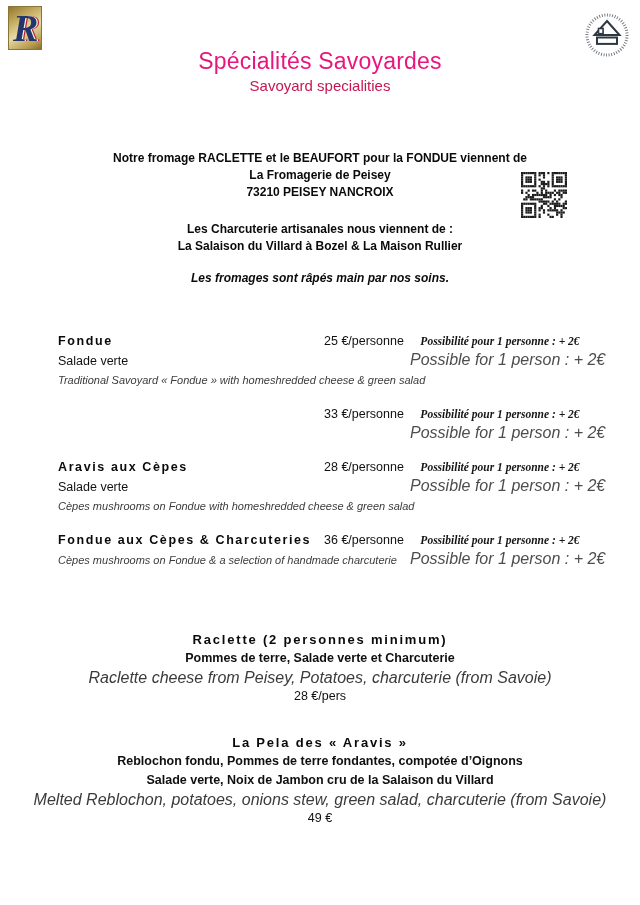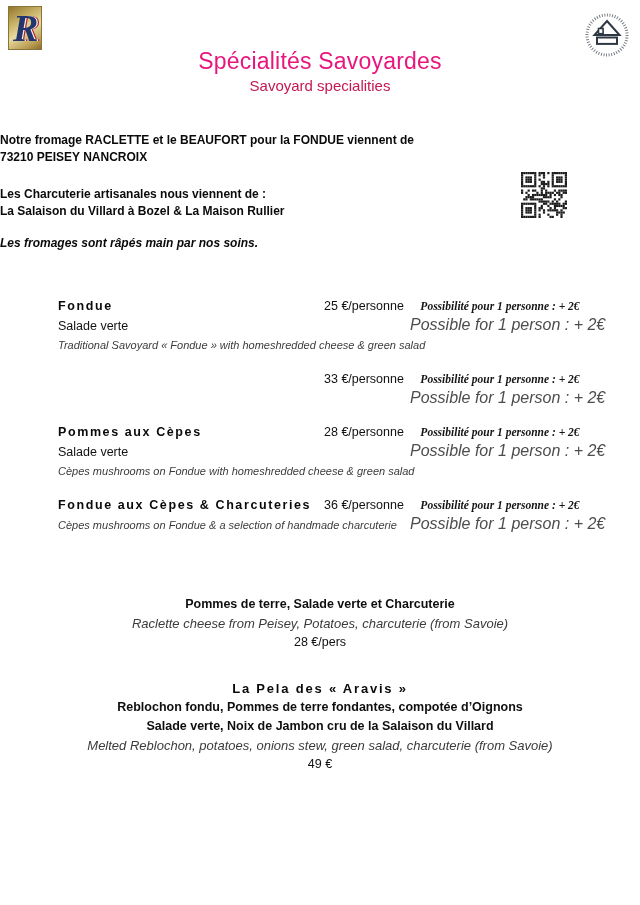--- a/index.html
+++ b/index.html
@@ -20,21 +20,21 @@
   }
   .r-red{color:#b22234;transform:translate(2.5px,0);}
   .r-white{color:#f4f2ec;transform:translate(1.2px,0);}
   .r-blue{color:#23356d;}
   .stamp{position:absolute;right:10px;top:12px;width:46px;height:46px;}
   
   .header{padding-top:50px;text-align:center;}
   .title{font-size:23px;line-height:22px;color:var(--title-color,#e9157e);letter-spacing:.2px;}
   .subtitle{font-size:15px;line-height:18px;margin-top:5px;color:var(--subtitle-color,#c51752);}
   
-  .intro{margin-top:37px;font-weight:bold;font-size:12px;color:#0a0a0a;}
+  .intro{margin-top:55px;text-align:center;font-weight:bold;font-size:12px;color:#0a0a0a;}
   .intro p{margin:0;line-height:17px;}
   .intro .gap-top{margin-top:20px;}
   .intro .note{margin-top:15px;font-style:italic;}
   .qr{position:absolute;left:521px;top:172px;width:46px;height:46px;}
   
   .items{margin-top:46px;padding:0 50px 0 58px;}
   .item{display:grid;grid-template-columns:1fr 78px 188px;margin-bottom:17px;}
   .c-name{grid-column:1;grid-row:1;font-weight:bold;font-size:12.5px;line-height:17px;
           letter-spacing:1.6px;white-space:nowrap;color:#0a0a0a;}
   .c-price{grid-column:2;grid-row:1;text-align:right;font-size:12.5px;line-height:17px;white-space:nowrap;}
@@ -48,21 +48,21 @@
         font-size:16px;line-height:19px;color:#4d4d4d;white-space:nowrap;}
   .c-desc{grid-column:1/4;grid-row:3;font-style:italic;font-size:11px;line-height:18px;color:#3b3b3b;}
   .c-desc:empty{display:none;}
   
   .centered-section{text-align:center;}
   .centered-section div{line-height:19px;}
   .section-raclette{margin-top:60px;}
   .section-pela{margin-top:27px;}
   .sec-title{font-weight:bold;font-size:13px;letter-spacing:1.8px;color:#0a0a0a;}
   .sec-line{font-size:12.5px;font-weight:bold;color:#0f0f0f;}
-  .sec-desc{font-style:italic;font-size:13px;color:#3b3b3b;}
+  .sec-desc{font-style:italic;font-size:16px;color:#3b3b3b;}
   .sec-price{font-size:12.5px;}
   .sec-line:empty,.sec-line-reg:empty{display:none;}
 </style>
 </head>
 <body>
 
 <div class="page">
 
   <div class="logo-left">
     <span class="r r-red">R</span>
@@ -79,20 +79,21 @@
     </svg>
   </div>
 
   <div class="header">
     <div class="title">Spécialités Savoyardes</div>
     <div class="subtitle">Savoyard specialities</div>
   </div>
 
   <div class="intro">
     <p>Notre fromage RACLETTE et le BEAUFORT pour la FONDUE viennent de</p>
+    <p>La Fromagerie de Peisey</p>
     <p>73210 PEISEY NANCROIX</p>
     <p class="gap-top">Les Charcuterie artisanales nous viennent de :</p>
     <p>La Salaison du Villard à Bozel &amp; La Maison Rullier</p>
     <p class="note">Les fromages sont râpés main par nos soins.</p>
   </div>
 
   <div class="qr">
     <svg id="qr-svg" viewBox="0 0 46.2 46.2" width="46" height="46">
         <rect x="0.0" y="0.0" width="2.2" height="2.2" fill="#1b1b1b"></rect>
         <rect x="2.2" y="0.0" width="2.2" height="2.2" fill="#1b1b1b"></rect>
@@ -332,21 +333,21 @@
       <div class="c-en">Possible for 1 person : + 2€</div>
       <div class="c-desc">Traditional Savoyard « Fondue » with homeshredded cheese &amp; green salad</div>
     </div>
       <div class="item">
       <div class="c-price">33 €/personne</div>
       <div class="c-fr">Possibilité pour 1 personne : + 2€</div>
       <div class="c-en">Possible for 1 person : + 2€</div>
 
     </div>
       <div class="item">
-      <div class="c-name">Pommes aux Cèpes</div>
+      <div class="c-name">Aravis aux Cèpes</div>
       <div class="c-price">28 €/personne</div>
       <div class="c-fr">Possibilité pour 1 personne : + 2€</div>
       <div class="c-line2">
         <span class="side">Salade verte</span>
       </div>
       <div class="c-en">Possible for 1 person : + 2€</div>
       <div class="c-desc">Cèpes mushrooms on Fondue with homeshredded cheese &amp; green salad</div>
     </div>
       <div class="item">
       <div class="c-name">Fondue aux Cèpes &amp; Charcuteries</div>
@@ -354,20 +355,21 @@
       <div class="c-fr">Possibilité pour 1 personne : + 2€</div>
       <div class="c-line2">
         <span class="desc">Cèpes mushrooms on Fondue &amp; a selection of handmade charcuterie</span>
       </div>
       <div class="c-en">Possible for 1 person : + 2€</div>
 
     </div>
     </div>
 
   <div class="centered-section section-raclette">
+    <div class="sec-title">Raclette (2 personnes minimum)</div>
     <div class="sec-line">Pommes de terre, Salade verte et Charcuterie</div>
     <div class="sec-desc">Raclette cheese from Peisey, Potatoes, charcuterie (from Savoie)</div>
     <div class="sec-price">28 €/pers</div>
   </div>
 
   <div class="centered-section section-pela">
     <div class="sec-title">La Pela des « Aravis »</div>
     <div class="sec-line">Reblochon fondu, Pommes de terre fondantes, compotée d’Oignons</div>
     <div class="sec-line">Salade verte, Noix de Jambon cru de la Salaison du Villard</div>
     <div class="sec-desc">Melted Reblochon, potatoes, onions stew, green salad, charcuterie (from Savoie)</div>

